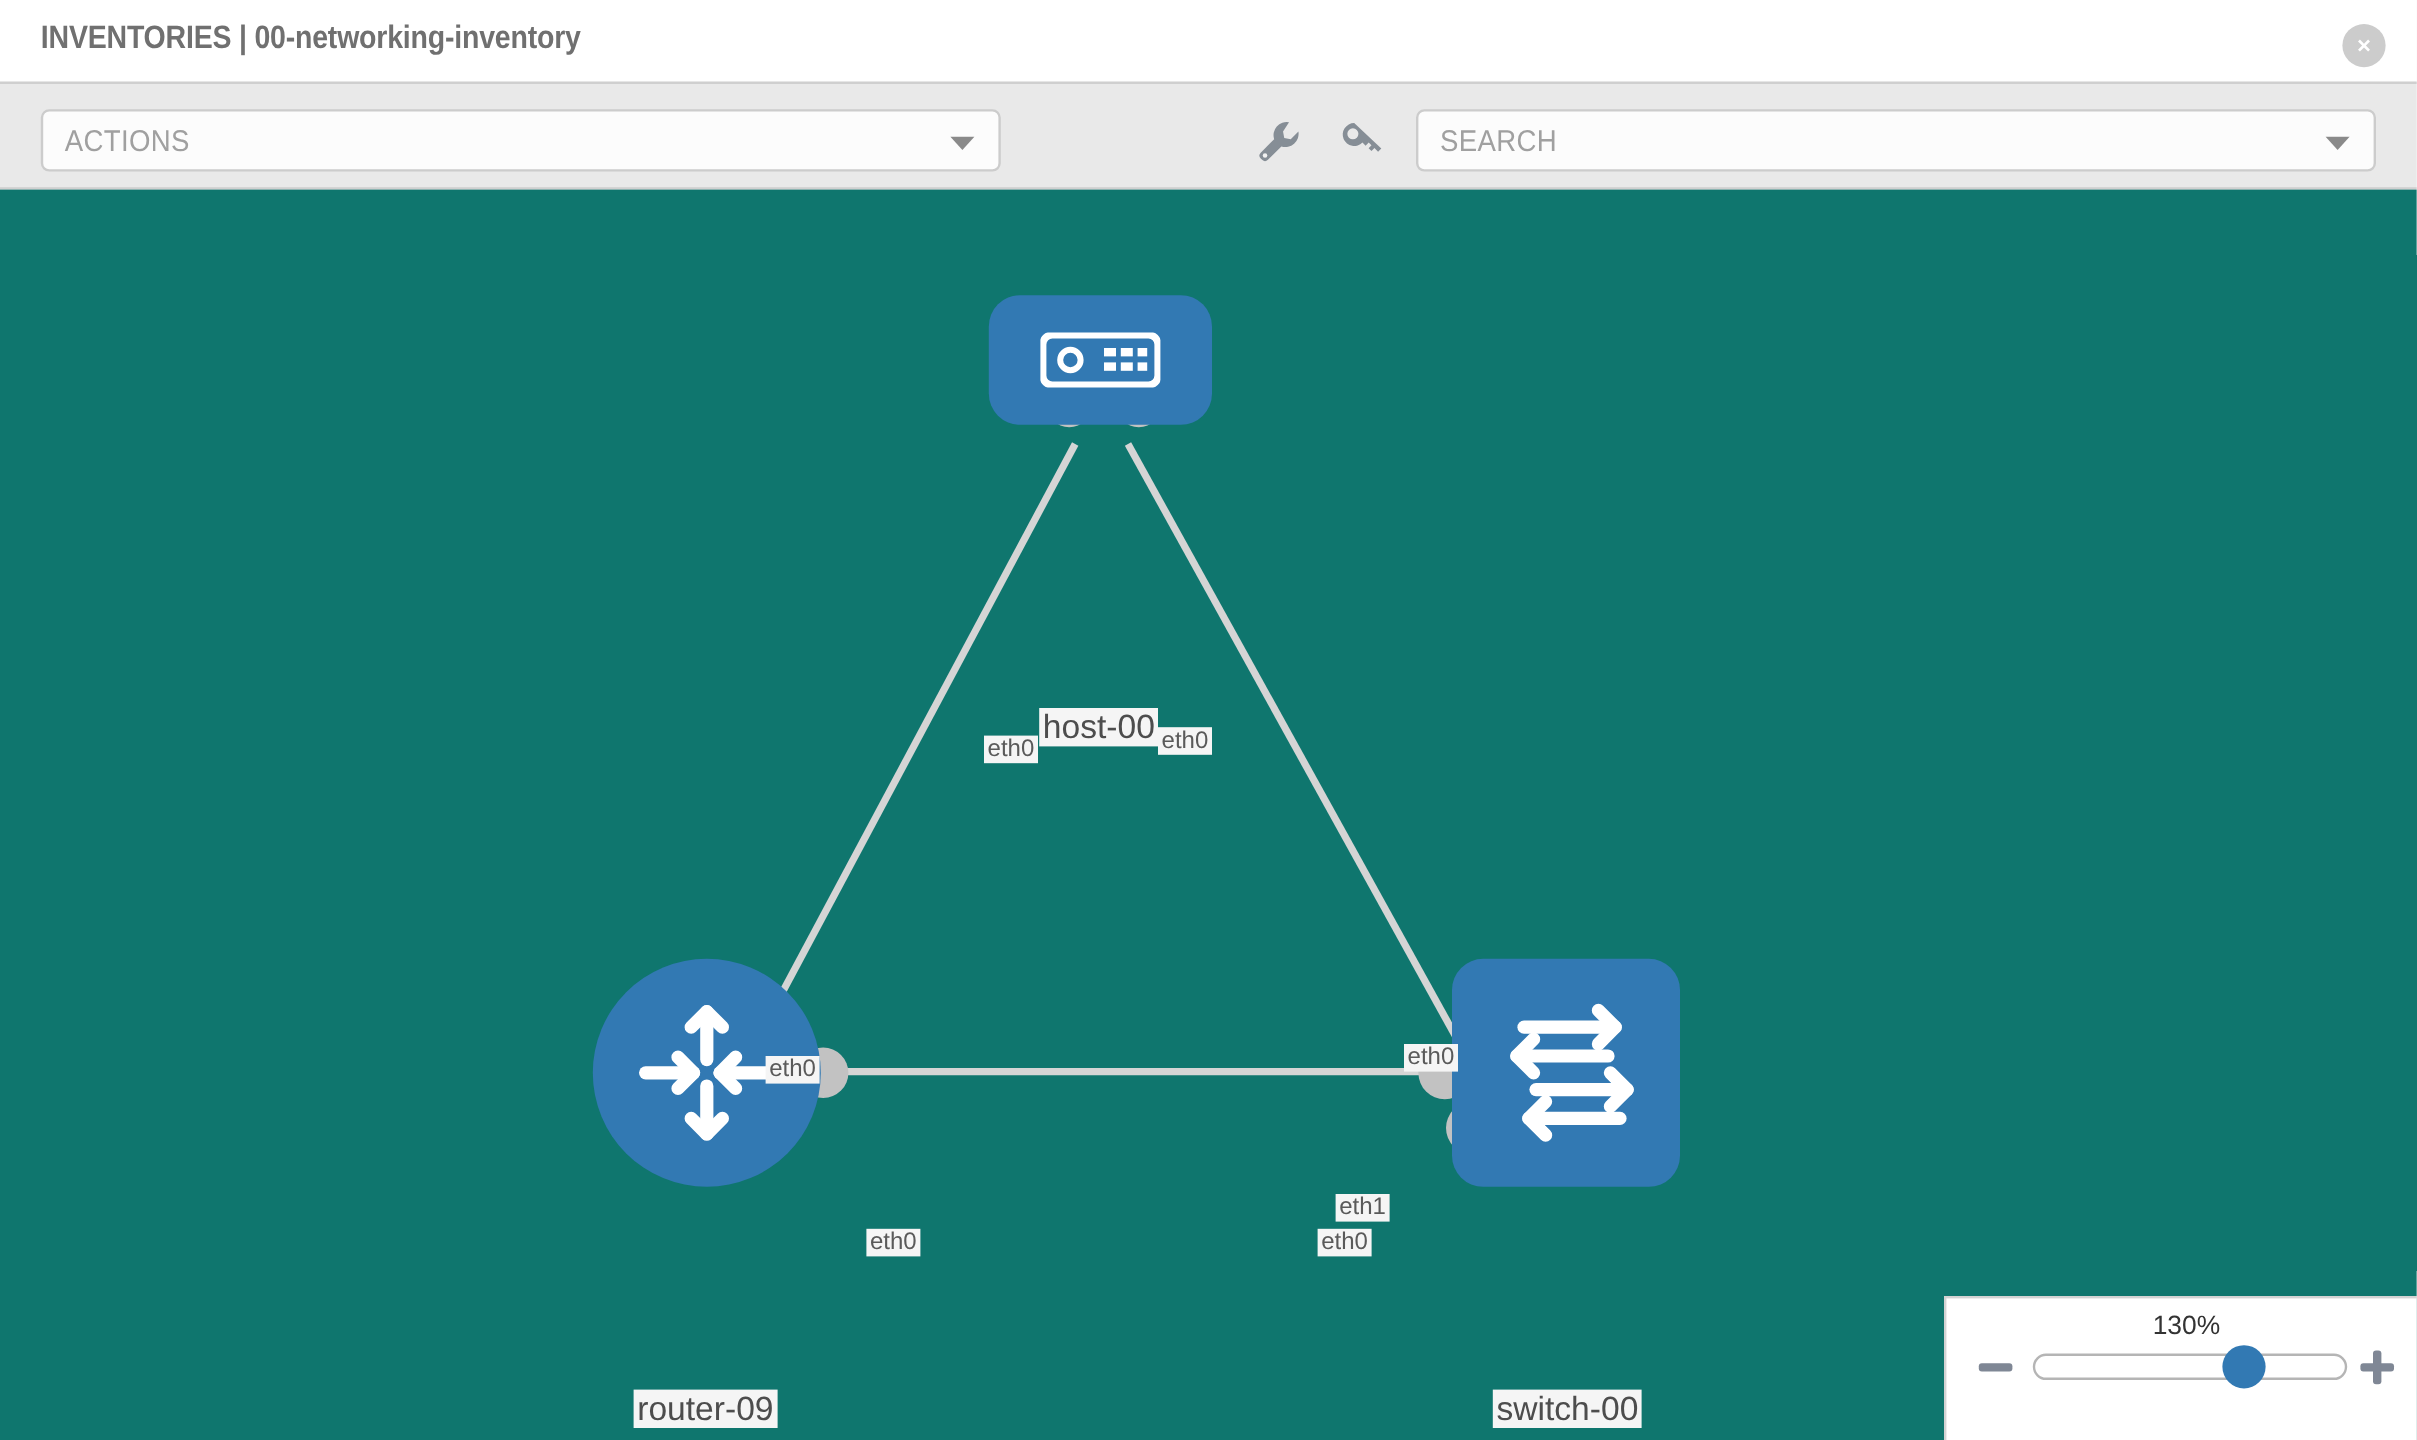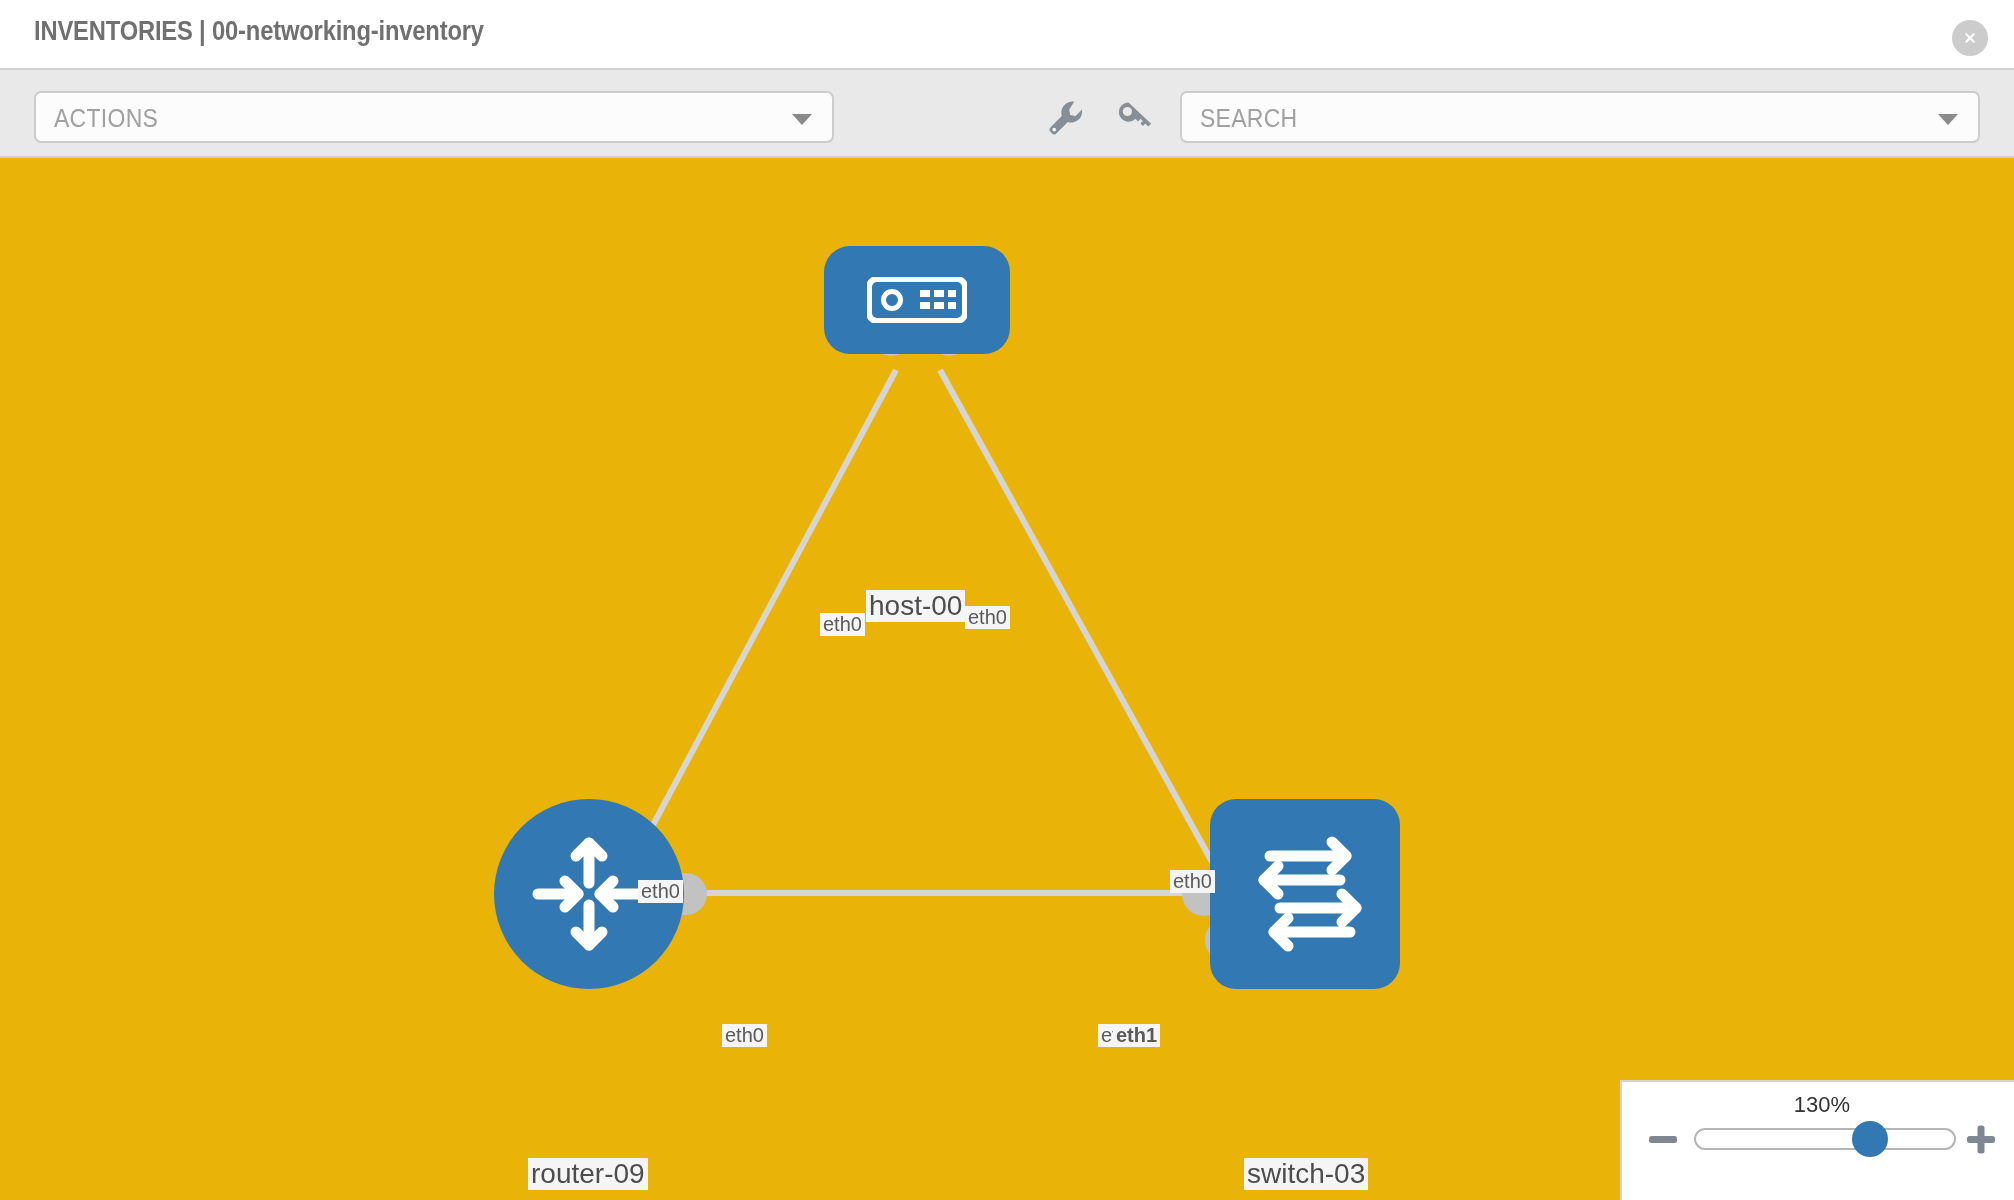--- a/index.html
+++ b/index.html
@@ -77,21 +77,21 @@
   .search-select .label {
     position: absolute; left: 18px; top: 11px;
     font-size: 25px; color: #a0a0a0; letter-spacing: 0.3px;
     transform: scaleX(0.92); transform-origin: left center;
   }
 
   
   .canvas {
     position: absolute; left: 0; top: 158px;
     width: 2014px; height: 1042px;
-    background: #eab308;
+    background: #0f766e;
     overflow: hidden;
   }
   .topo-svg { position: absolute; left: 0; top: 0; }
 
   .node { position: absolute; }
   .node-shape {
     position: absolute; background: #3279b3;
     display: flex; align-items: center; justify-content: center;
     cursor: pointer;
   }
@@ -252,22 +252,22 @@
             <path d="M36 32 L22 46 L36 60"></path>
             <path d="M38 74 L114 74"></path>
             <path d="M100 60 L114 74 L100 88"></path>
             <path d="M108 98 L32 98"></path>
             <path d="M46 84 L32 98 L46 112"></path>
           </g>
         </svg>
       </div>
       <div class="if-label" style="left:1170px; top:712px;">eth0</div>
       <div class="if-label" style="left:1098px; top:866px;">eth0</div>
-      <div class="if-label" style="left:1113px; top:866px;font-weight:bold;">eth1</div>
-      <div class="node-label" style="left:1244px; top:1000px;">switch-03</div>
+      <div class="if-label" style="left:1113px; top:837px;">eth1</div>
+      <div class="node-label" style="left:1244px; top:1000px;">switch-00</div>
     </div>
 
   </div>
 
   <div class="zoom-panel">
     <div class="zoom-level">130%</div>
 
     <div class="zoom-minus">
       <svg width="34" height="34" viewBox="0 0 34 34">
         <rect x="3" y="14" width="28" height="7" rx="2.5" fill="#7f8795"></rect>

